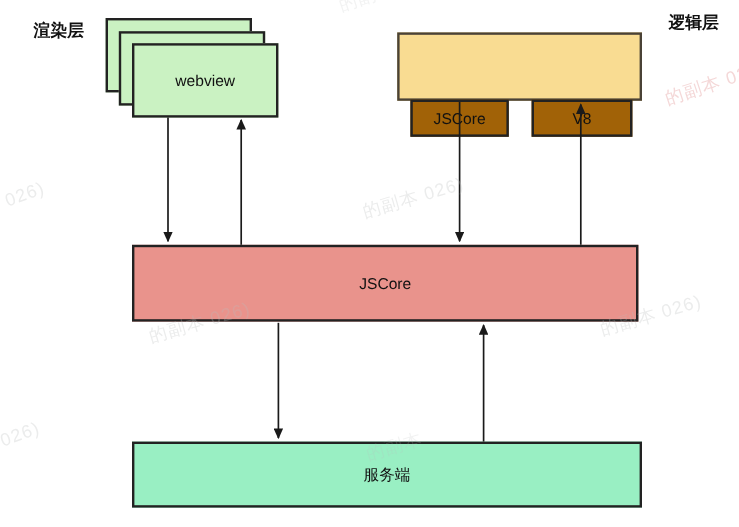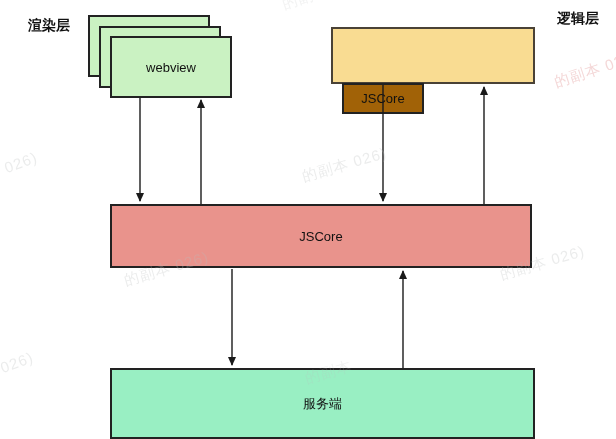--- a/index.html
+++ b/index.html
@@ -26,21 +26,21 @@
   #webview-front{left:110px;top:36px; width:122px;height:62px;}
 
   
   #logic-box{left:331px;top:27px;width:204px;height:57px;
     background:var(--logic_fill,#f9dc92);border-color:var(--logic_border,#4a4236);}
   .engine{background:#a16207;position:absolute;margin-top:44px;}
   #jscore-box{left:342px;top:39px;width:82px;height:31px;}
   #v8-box{left:443px;top:39px;width:84px;height:31px;}
 
   #native-box{left:110px;top:204px;width:422px;height:64px;background:var(--native_fill,#e9938c);}
-  #server-box{left:110px;top:368px;width:425px;height:71px;background:var(--server_fill,#99efc3);}
+  #server-box{left:110px;top:368px;width:425px;height:55px;background:var(--server_fill,#99efc3);}
 
   #arrow-svg{position:absolute;left:0;top:0;pointer-events:none;}
 
   .wm{position:absolute;font-size:15px;letter-spacing:1px;color:var(--watermark,#b9bcbc);
       opacity:.28;white-space:nowrap;transform-origin:left top;}
   #wm-0{left:280px;top:-4px;transform:rotate(-18deg);opacity:.18;}
   #wm-1{left:552px;top:74px;transform:rotate(-18deg);color:var(--watermark_pink,#e7a8a8);opacity:.45;}
   #wm-2{left:2px;top:160px;transform:rotate(-20deg);}
   #wm-3{left:300px;top:168px;transform:rotate(-16deg);}
   #wm-4{left:122px;top:272px;transform:rotate(-16deg);}
@@ -64,20 +64,23 @@
   <div class="node wv-card" id="webview-back"></div>
   <div class="node wv-card" id="webview-mid"></div>
   <div class="node wv-card" id="webview-front">
     <span>webview</span>
   </div>
 
   <div class="node" id="logic-box"></div>
   <div class="node engine" id="jscore-box">
     <span>JSCore</span>
   </div>
+  <div class="node engine" id="v8-box">
+    <span>V8</span>
+  </div>
 
   <div class="node" id="native-box">
     <span>JSCore</span>
   </div>
 
   <div class="node" id="server-box">
     <span>服务端</span>
   </div>
 
   <svg id="arrow-svg" width="616" height="439" viewBox="0 0 616 439">

